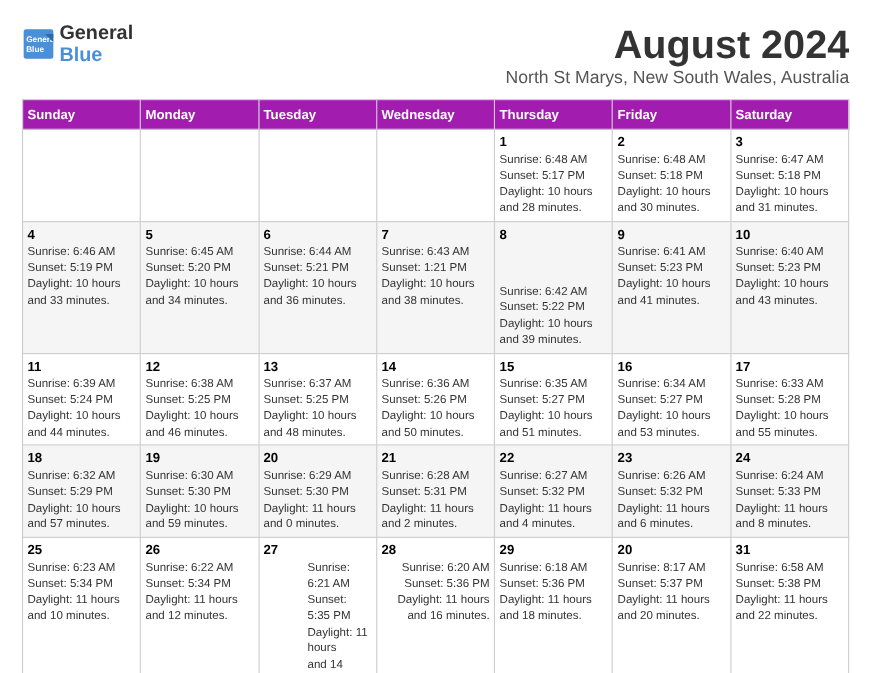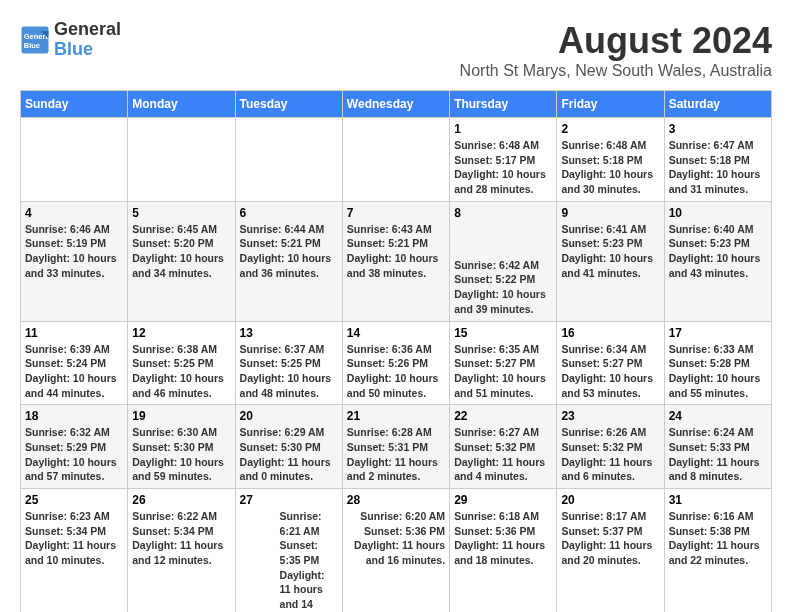--- a/index.html
+++ b/index.html
@@ -46,21 +46,21 @@
     .location {
       font-size: 16px;
       color: #555;
     }
     .calendar {
       width: 100%;
       border-collapse: collapse;
       font-size: 11px;
     }
     .calendar th {
-      background-color: #3b82f6;
+      background-color: #a21caf;
       color: white;
       padding: 6px 4px;
       text-align: left;
       font-size: 12px;
       border: 1px solid #ccc;
     }
     .calendar td {
       border: 1px solid #ccc;
       padding: 4px;
       vertical-align: top;
@@ -76,21 +76,20 @@
     .day-num {
       font-weight: bold;
       font-size: 12px;
       margin-bottom: 2px;
       display: block;
     }
     .day-info {
       color: #333;
       font-size: 10.5px;
       line-height: 1.4;
-      font-weight: bold;
     }
     .empty-cell {
       background-color: #fff !important;
     }
     .row-even td { background-color: #f0f4f8; }
     .row-odd td { background-color: #ffffff; }
   </style>
 </head>
 <body>
 
@@ -172,21 +171,21 @@
         <td>
           <span class="day-num">6</span>
           <div class="day-info" style="white-space: pre-line;">Sunrise: 6:44 AM
 Sunset: 5:21 PM
 Daylight: 10 hours
 and 36 minutes.</div>
         </td>
         <td>
           <span class="day-num">7</span>
           <div class="day-info" style="white-space: pre-line;">Sunrise: 6:43 AM
-Sunset: 5:21 PM
+Sunset: 1:21 PM
 Daylight: 10 hours
 and 38 minutes.</div>
         </td>
         <td>
           <span class="day-num">8</span>
           <div class="day-info" style="white-space: pre-line; margin-top: 38px;">Sunrise: 6:42 AM
 Sunset: 5:22 PM
 Daylight: 10 hours
 and 39 minutes.</div>
         </td>
@@ -345,20 +344,20 @@
         </td>
         <td>
           <span class="day-num">20</span>
           <div class="day-info" style="white-space: pre-line;">Sunrise: 8:17 AM
 Sunset: 5:37 PM
 Daylight: 11 hours
 and 20 minutes.</div>
         </td>
         <td>
           <span class="day-num">31</span>
-          <div class="day-info" style="white-space: pre-line;">Sunrise: 6:16 AM
+          <div class="day-info" style="white-space: pre-line;">Sunrise: 6:58 AM
 Sunset: 5:38 PM
 Daylight: 11 hours
 and 22 minutes.</div>
         </td>
       </tr>
     </tbody>
 </table>
 
 </body></html>

